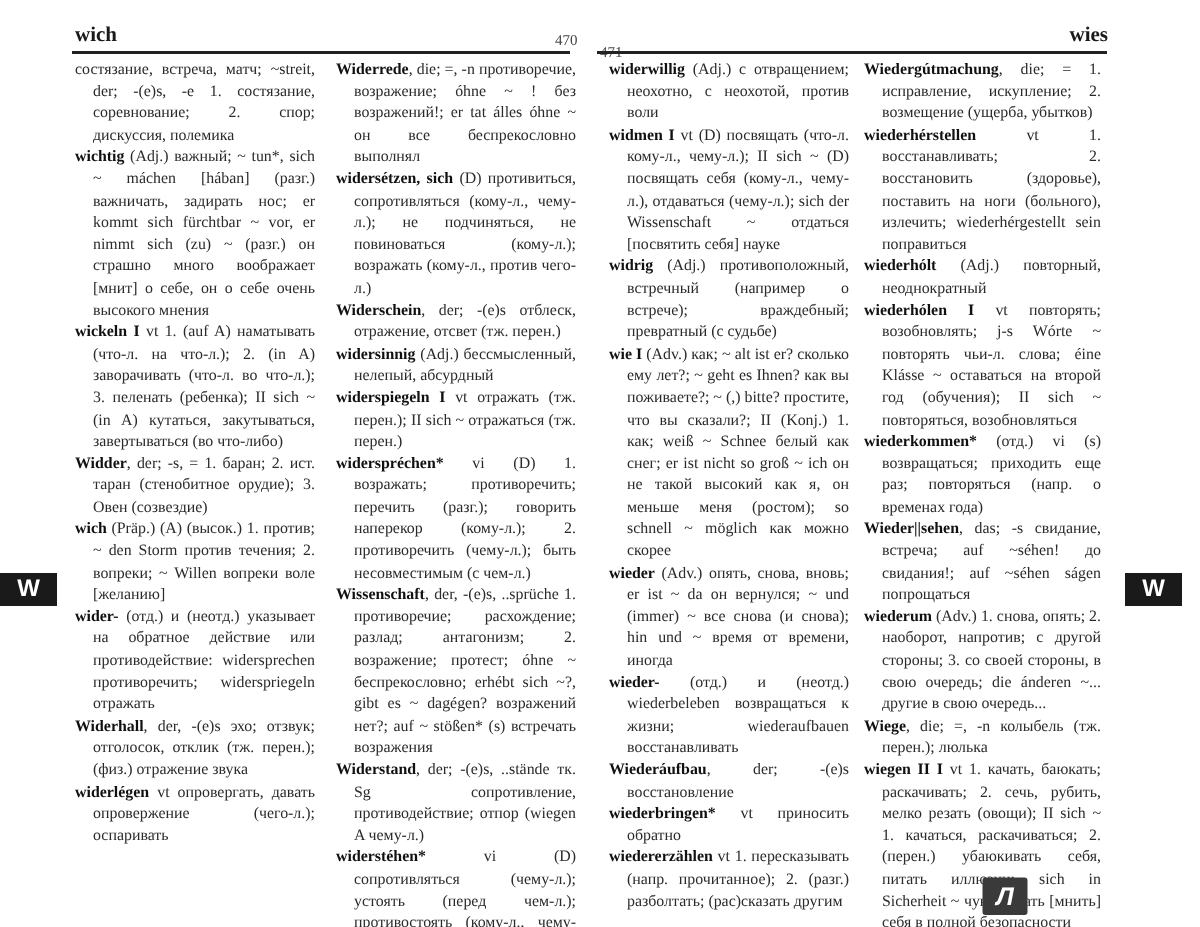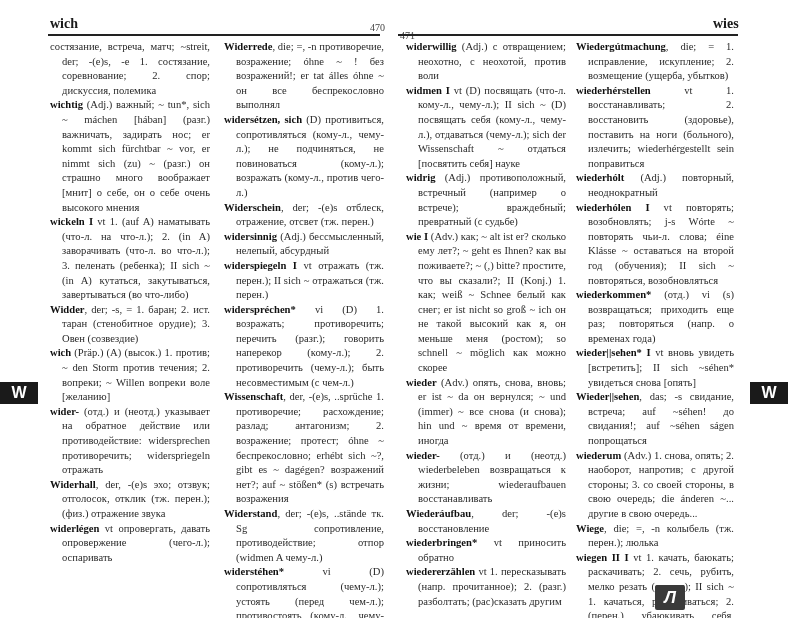--- a/index.html
+++ b/index.html
@@ -38,21 +38,21 @@
       <p class="entry"><span class="hw">widerlégen</span><span> vt опровергать, давать опровержение (чего-л.); оспаривать</span></p>
     </div>
   <div class="col" style="left:224px; width:160px;" id="l2">
       <p class="entry"><span class="hw">Widerrede</span><span>, die; =, -n противоречие, возражение; óhne ~ ! без возражений!; er tat álles óhne ~ он все беспрекословно выполнял</span></p>
       <p class="entry"><span class="hw">widersétzen, sich</span><span> (D) противиться, сопротивляться (кому-л., чему-л.); не подчиняться, не повиноваться (кому-л.); возражать (кому-л., против чего-л.)</span></p>
       <p class="entry"><span class="hw">Widerschein</span><span>, der; -(e)s отблеск, отражение, отсвет (тж. перен.)</span></p>
       <p class="entry"><span class="hw">widersinnig</span><span> (Adj.) бессмысленный, нелепый, абсурдный</span></p>
       <p class="entry"><span class="hw">widerspiegeln I</span><span> vt отражать (тж. перен.); II sich ~ отражаться (тж. перен.)</span></p>
       <p class="entry"><span class="hw">widerspréchen*</span><span> vi (D) 1. возражать; противоречить; перечить (разг.); говорить наперекор (кому-л.); 2. противоречить (чему-л.); быть несовместимым (с чем-л.)</span></p>
       <p class="entry"><span class="hw">Wissenschaft</span><span>, der, -(e)s, ..sprüche 1. противоречие; расхождение; разлад; антагонизм; 2. возражение; протест; óhne ~ беспрекословно; erhébt sich ~?, gibt es ~ dagégen? возражений нет?; auf ~ stößen* (s) встречать возражения</span></p>
-      <p class="entry"><span class="hw">Widerstand</span><span>, der; -(e)s, ..stände тк. Sg сопротивление, противодействие; отпор (widmen A чему-л.)</span></p>
+      <p class="entry"><span class="hw">Widerstand</span><span>, der; -(e)s, ..stände тк. Sg сопротивление, противодействие; отпор (wiegen A чему-л.)</span></p>
       <p class="entry"><span class="hw">widerstéhen*</span><span> vi (D) сопротивляться (чему-л.); устоять (перед чем-л.); противостоять (кому-л., чему-л.); dem Ángriff ~ отразить нападение</span></p>
     </div>
   <div class="tab" style="left:0; top:382px;">W</div>
 </div>
 
 <div class="page page-right">
   <div class="running-head" style="left:325px;">wies</div>
   <div class="page-num" style="left:12px; top:30px;">471</div>
   <div class="rule" style="left:10px; top:34px; width:340px;"></div>
   <div class="col" style="left:18px; width:160px;" id="r1">
@@ -65,21 +65,20 @@
       <p class="entry"><span class="hw">Wiederáufbau</span><span>, der; -(e)s восстановление</span></p>
       <p class="entry"><span class="hw">wiederbringen*</span><span> vt приносить обратно</span></p>
       <p class="entry"><span class="hw">wiedererzählen</span><span> vt 1. пересказывать (напр. прочитанное); 2. (разг.) разболтать; (рас)сказать другим</span></p>
     </div>
   <div class="col" style="left:188px; width:158px;" id="r2">
       <p class="entry"><span class="hw">Wiedergútmachung</span><span>, die; = 1. исправление, искупление; 2. возмещение (ущерба, убытков)</span></p>
       <p class="entry"><span class="hw">wiederhérstellen</span><span> vt 1. восстанавливать; 2. восстановить (здоровье), поставить на ноги (больного), излечить; wiederhérgestellt sein поправиться</span></p>
       <p class="entry"><span class="hw">wiederhólt</span><span> (Adj.) повторный, неоднократный</span></p>
       <p class="entry"><span class="hw">wiederhólen I</span><span> vt повторять; возобновлять; j-s Wórte ~ повторять чьи-л. слова; éine Klásse ~ оставаться на второй год (обучения); II sich ~ повторяться, возобновляться</span></p>
       <p class="entry"><span class="hw">wiederkommen*</span><span> (отд.) vi (s) возвращаться; приходить еще раз; повторяться (напр. о временах года)</span></p>
-      <p class="entry"><span class="hw">wieder||sehen* I</span><span> vt вновь увидеть [встретить]; II sich ~séhen* увидеться снова [опять]</span></p>
       <p class="entry"><span class="hw">Wieder||sehen</span><span>, das; -s свидание, встреча; auf ~séhen! до свидания!; auf ~séhen ságen попрощаться</span></p>
       <p class="entry"><span class="hw">wiederum</span><span> (Adv.) 1. снова, опять; 2. наоборот, напротив; с другой стороны; 3. со своей стороны, в свою очередь; die ánderen ~... другие в свою очередь...</span></p>
       <p class="entry"><span class="hw">Wiege</span><span>, die; =, -n колыбель (тж. перен.); люлька</span></p>
       <p class="entry"><span class="hw">wiegen II I</span><span> vt 1. качать, баюкать; раскачивать; 2. сечь, рубить, мелко резать (овощи); II sich ~ 1. качаться, раскачиваться; 2. (перен.) убаюкивать себя, питать иллюзии; sich in Sicherheit ~ чувствовать [мнить] себя в полной безопасности</span></p>
     </div>
   <div class="tab" style="left:362px; top:382px;">W</div>
 </div>
 
 <div class="logo">Л</div>
 

